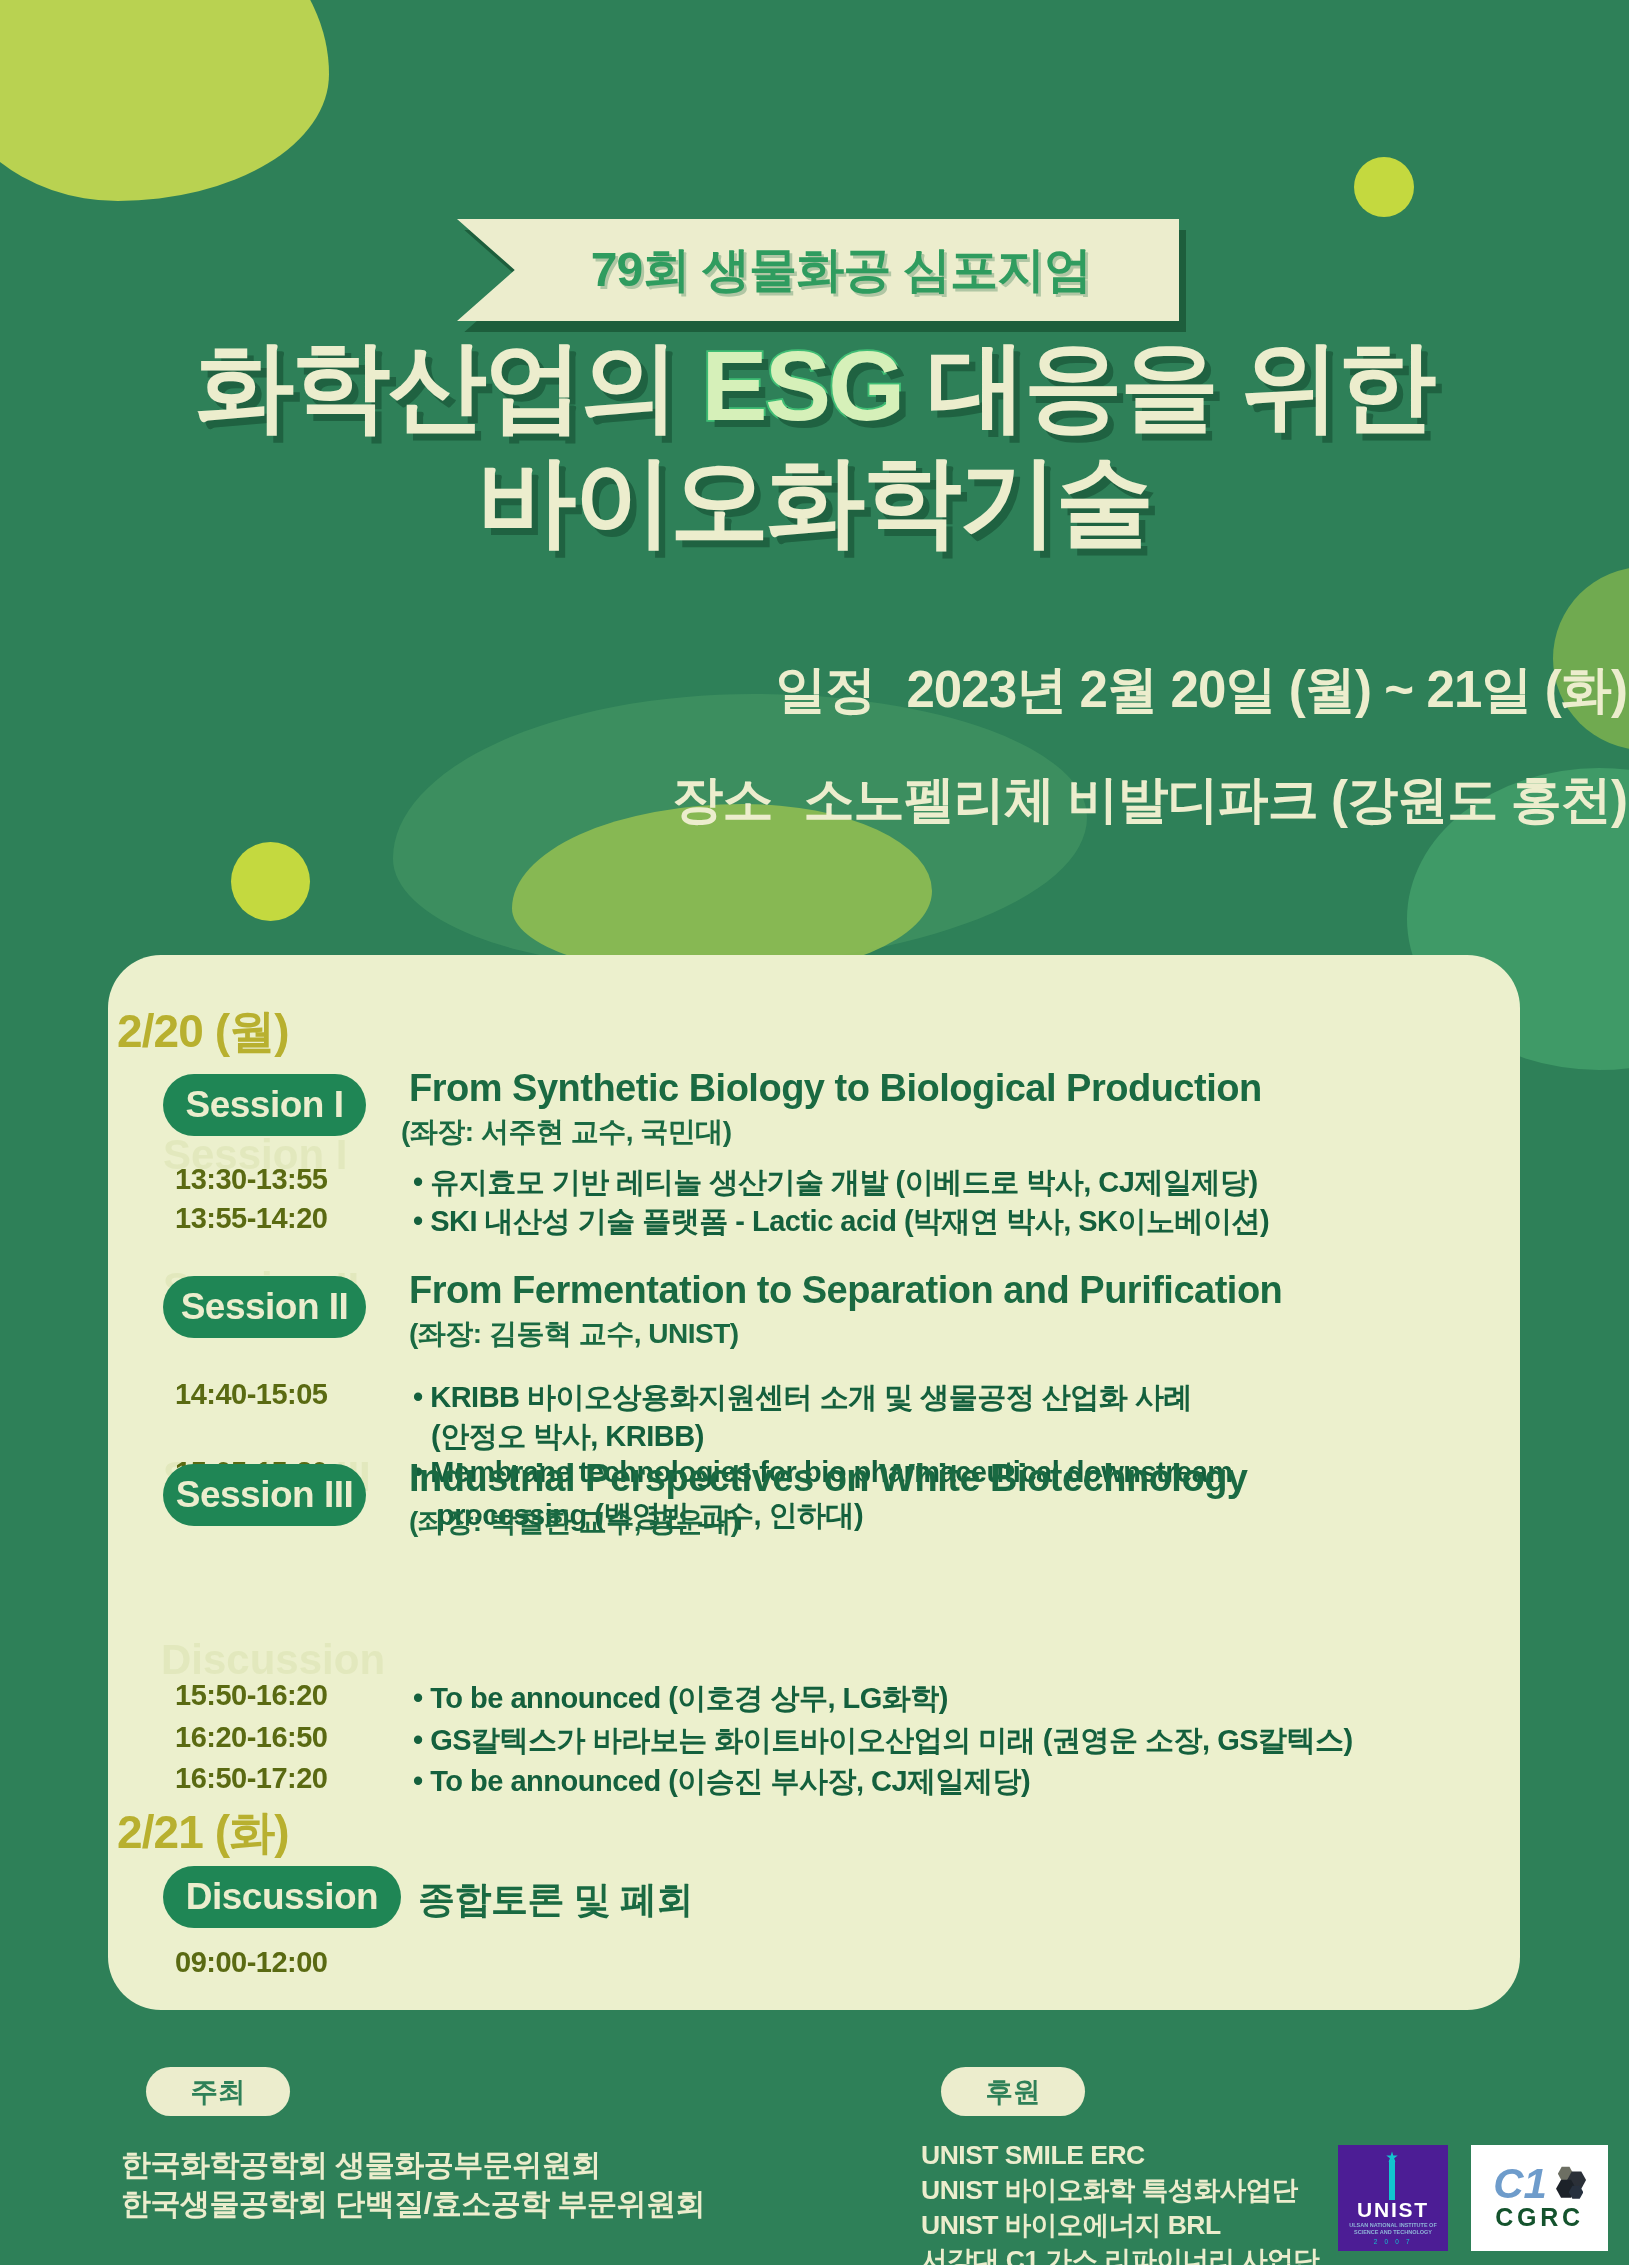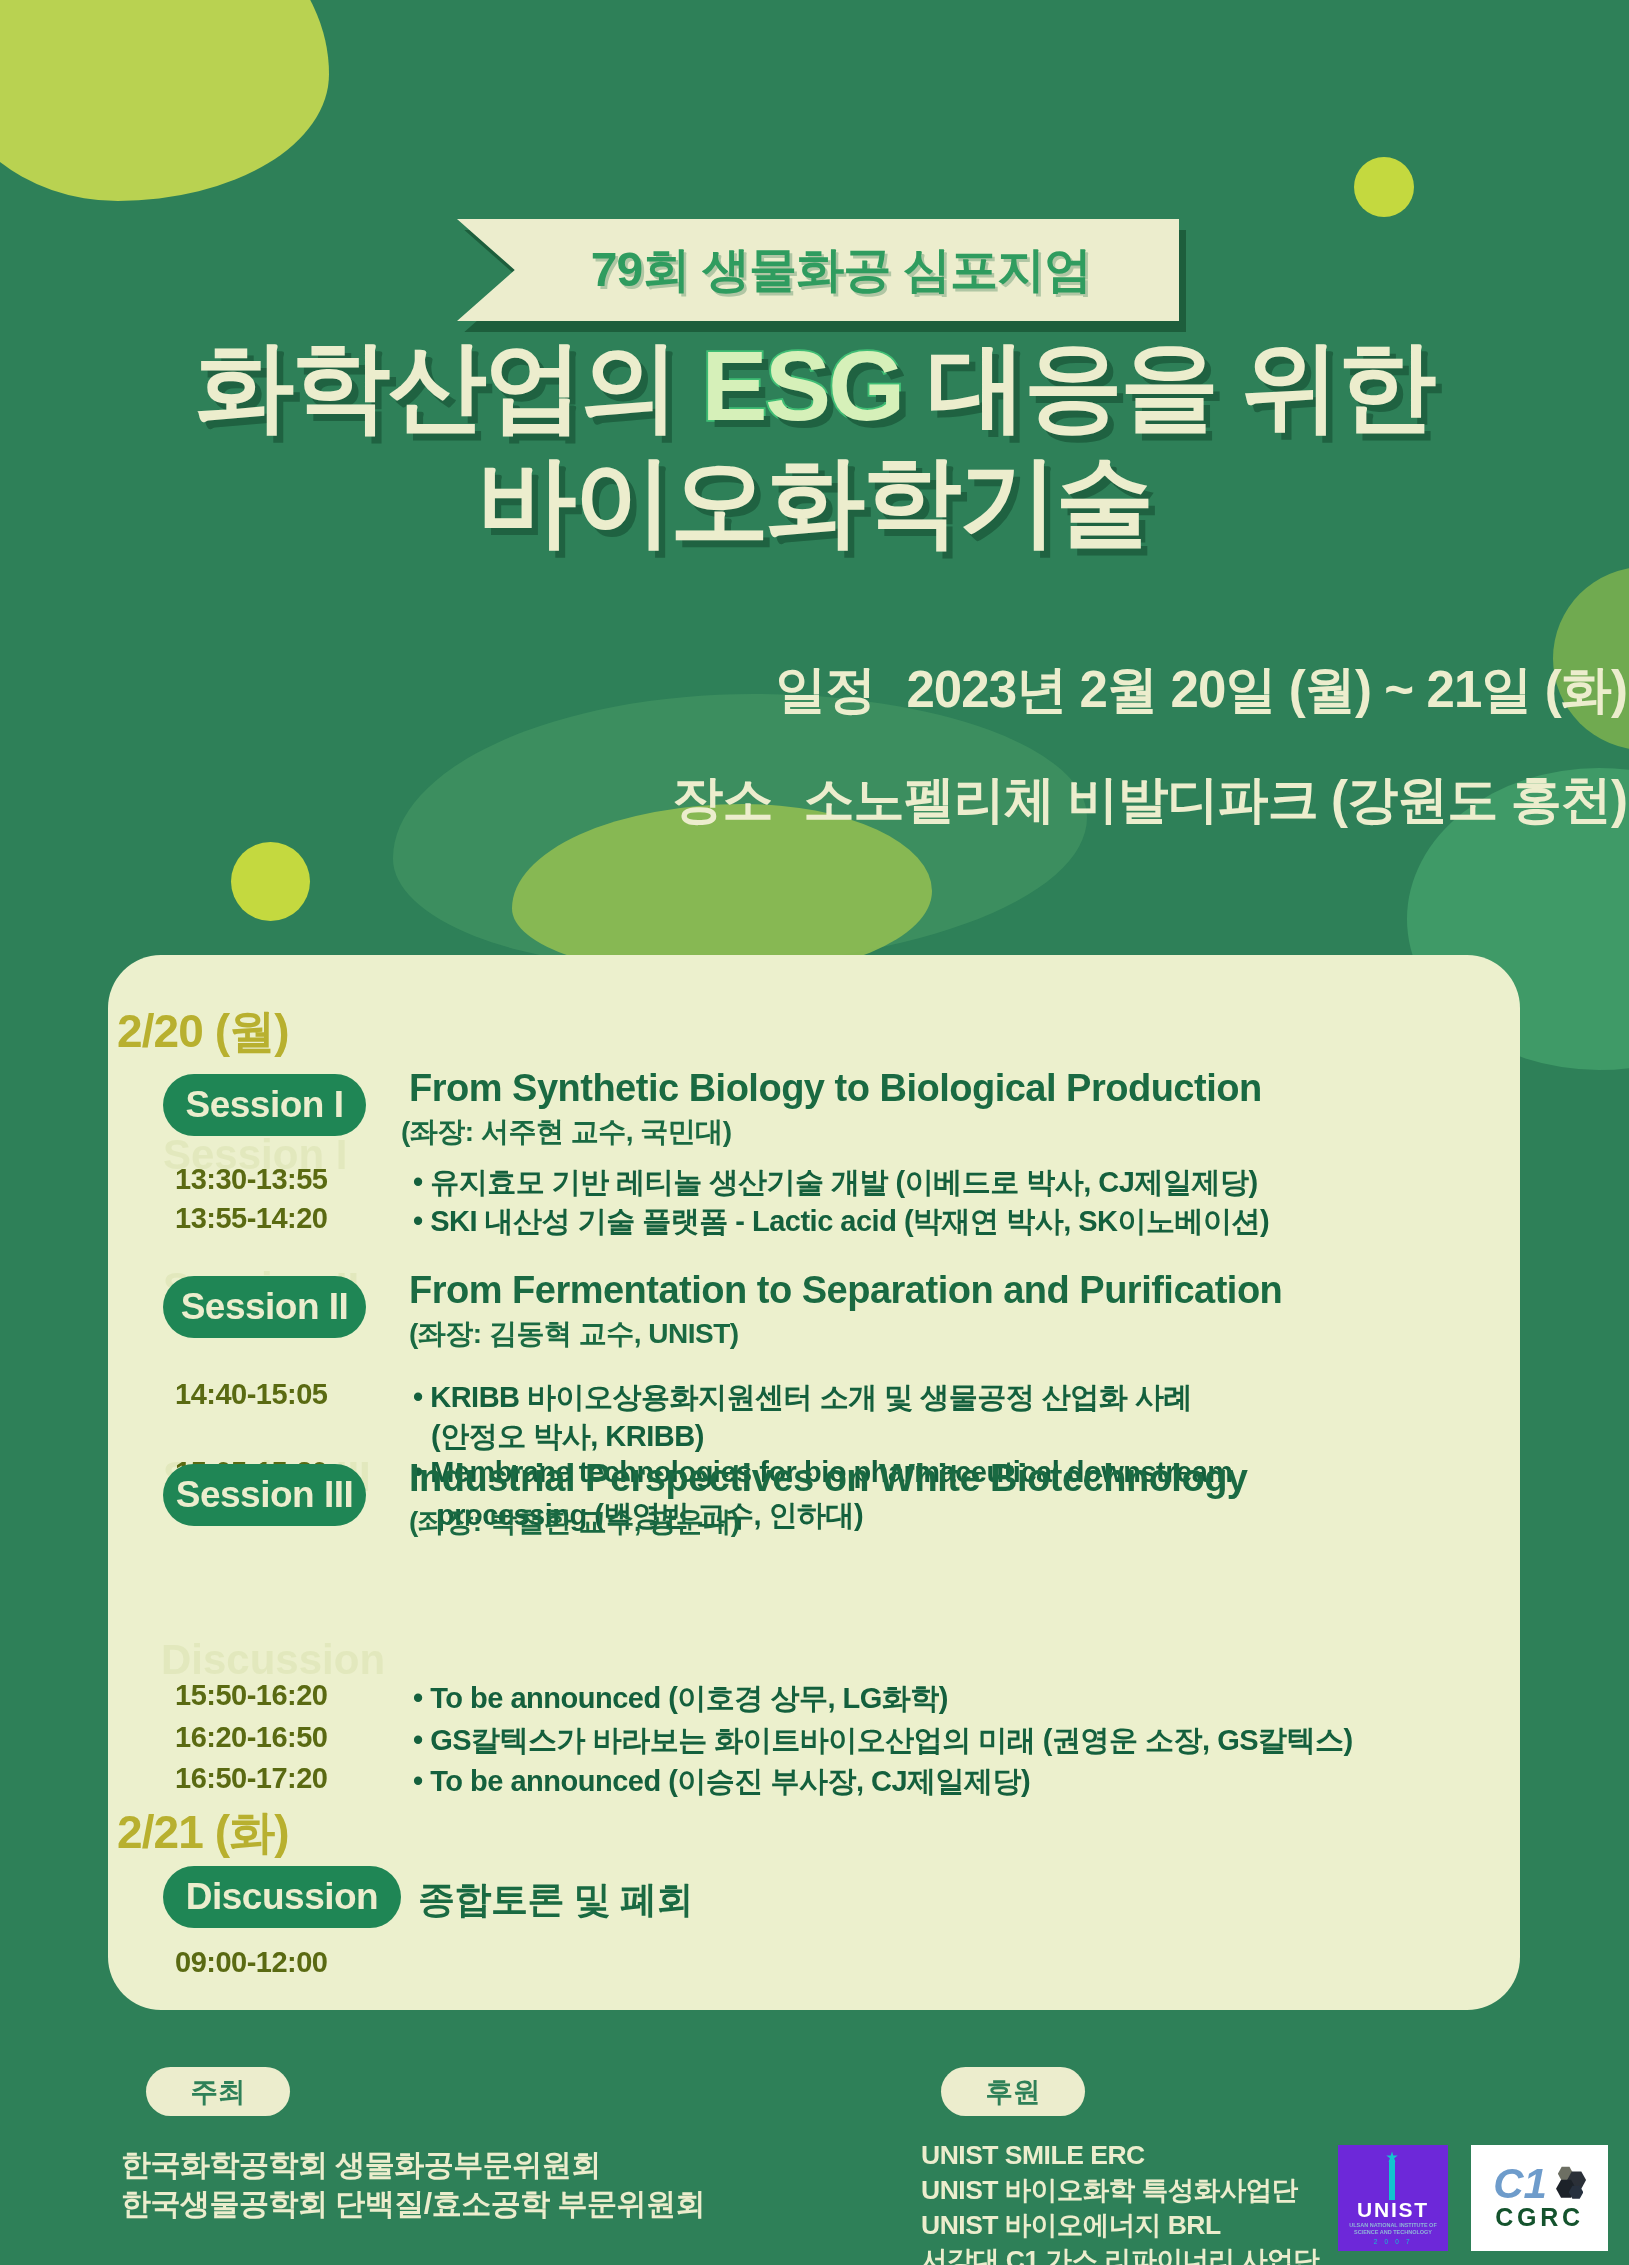--- a/index.html
+++ b/index.html
@@ -271,21 +271,21 @@
     font-weight: 800;
     letter-spacing: -0.5px;
   }
   .foot-host { left: 121px; top: 2145px; font-size: 30px; line-height: 1.30; }
   .foot-spons { left: 921px; top: 2138px; font-size: 26.5px; line-height: 1.32; }
 
   .logo-unist {
     position: absolute;
     left: 1338px; top: 2145px;
     width: 110px; height: 106px;
-    background: #6d28d9;
+    background: #4c1d95;
     display: flex; flex-direction: column;
     align-items: center; justify-content: flex-end;
     padding-bottom: 6.4px;
   }
   .unist-bar {
     width: 6.4px; height: 40px; background: #12c4cf;
     position: absolute; top: 14.6px; left: 51px;
   }
   .unist-star {
     position: absolute; top: 6.4px; left: 48px;

